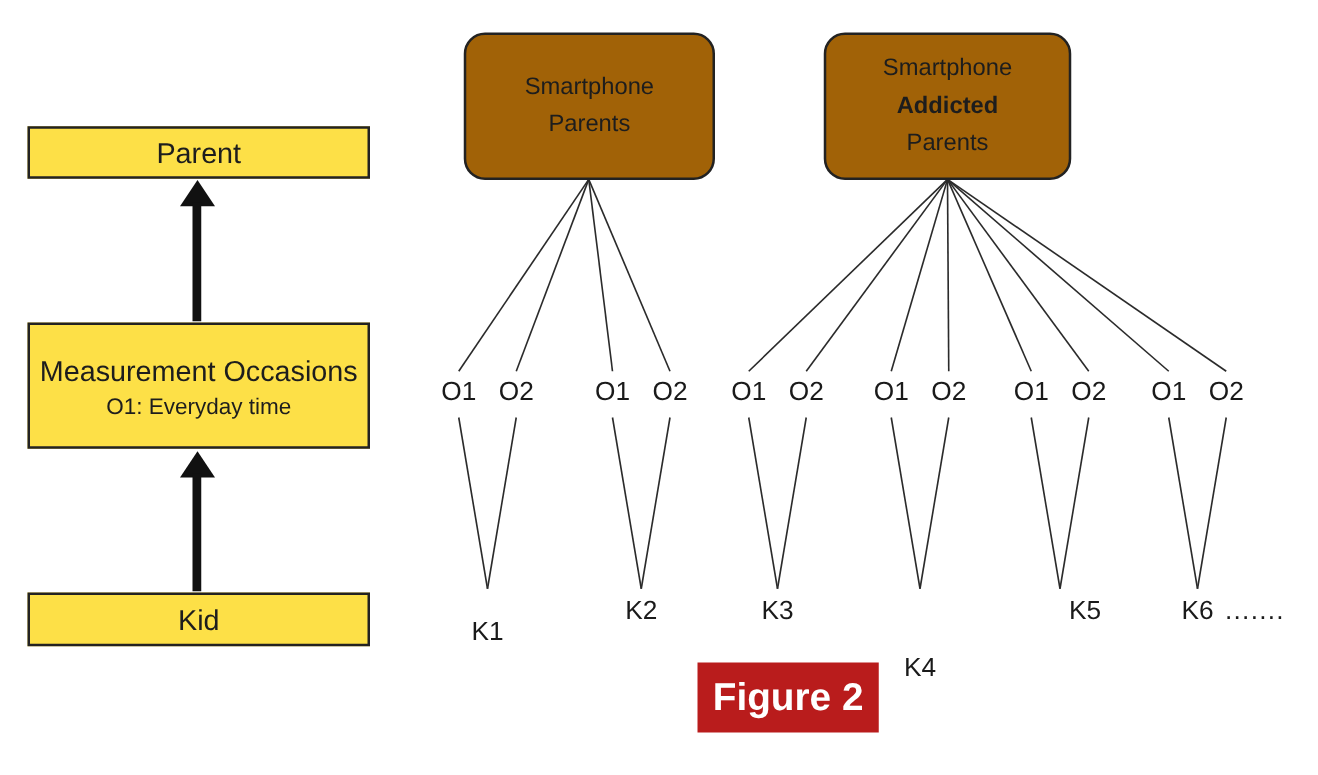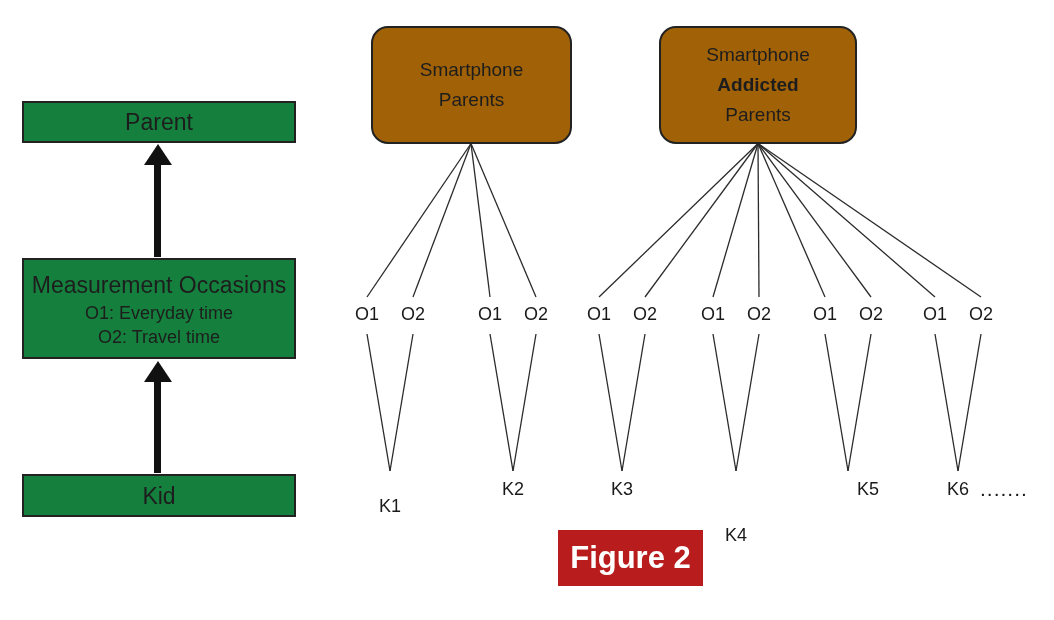--- a/index.html
+++ b/index.html
@@ -15,21 +15,21 @@
     background: #ffffff;
     overflow: hidden;
     color: #1a1a1a;
   }
   
   .flow-box {
     position: absolute;
     left: 22px;
     width: 274px;
     border: 2px solid #222222;
-    background: #15803d;
+    background: #fde047;
     box-sizing: border-box;
     display: flex;
     flex-direction: column;
     align-items: center;
     justify-content: center;
     text-align: center;
   }
   #parent-box  { top: 101px; height: 42px; }
   #kid-box     { top: 474px; height: 43px; }
   #occasions-box { top: 258px; height: 101px; padding-top: 2px; }
@@ -74,21 +74,21 @@
   #lines-svg {
     position: absolute;
     left: 0; top: 0;
     width: 1054px;
     height: 620px;
   }
 
   .node-label {
     position: absolute;
     transform: translate(-50%, -50%);
-    font-size: 18px;
+    font-size: 21px;
     white-space: nowrap;
     color: #1a1a1a;
   }
   .trailing-dots {
     position: absolute;
     transform: translateY(-50%);
     font-size: 21px;
     letter-spacing: 1px;
     white-space: nowrap;
     color: #1a1a1a;
@@ -116,21 +116,20 @@
   <div class="flow-box" id="parent-box">
     <span class="big-label">Parent</span>
   </div>
 
   <div class="up-arrow-head" style="left:144px; top:144px;"></div>
   <div class="up-arrow-shaft" style="left:154px; top:162px; height:95px;"></div>
 
   <div class="flow-box" id="occasions-box">
     <span class="title">Measurement Occasions</span>
     <span class="sub">O1: Everyday time</span>
-    <span class="sub">O2: Travel time</span>
   </div>
 
   <div class="up-arrow-head" style="left:144px; top:361px;"></div>
   <div class="up-arrow-shaft" style="left:154px; top:379px; height:94px;"></div>
 
   <div class="flow-box" id="kid-box">
     <span class="big-label">Kid</span>
   </div>
 
   <svg id="lines-svg">

